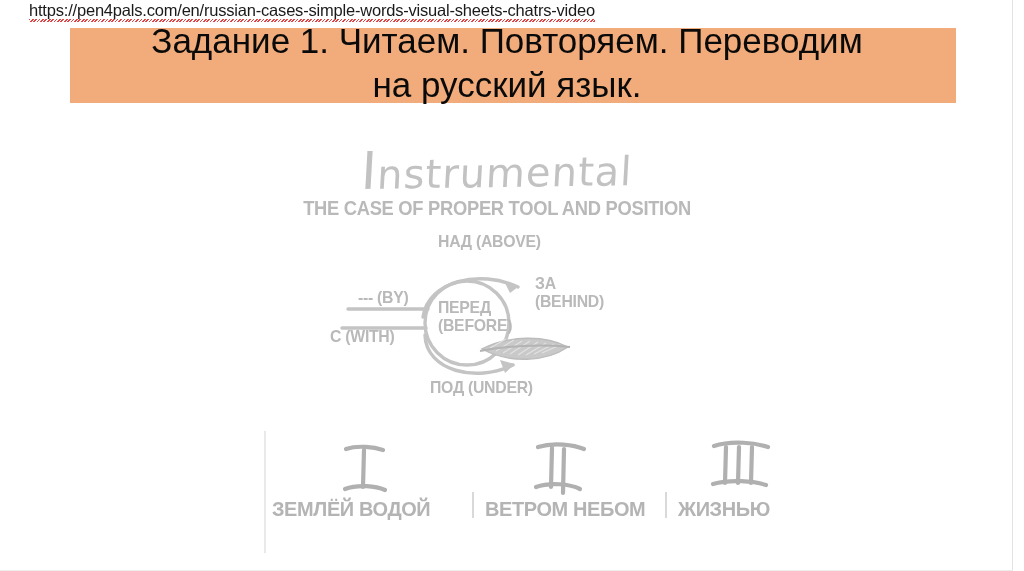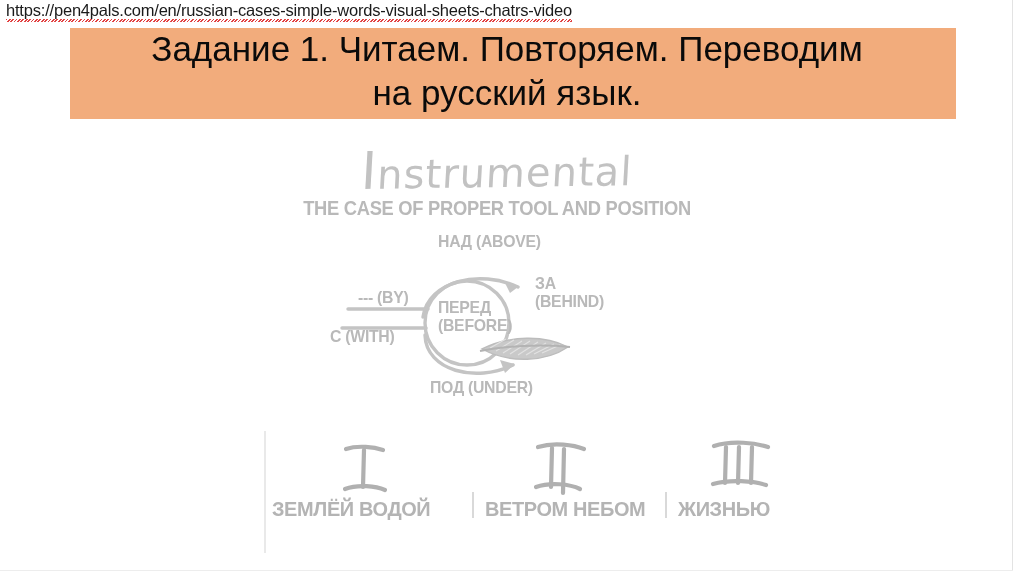--- a/index.html
+++ b/index.html
@@ -45,20 +45,21 @@
     top: 1px;
     font-size: 16.5px;
     letter-spacing: -0.2px;
     color: #1a1a1a;
     white-space: nowrap;
     font-family: "Liberation Sans", sans-serif;
   }
   .url-line .squiggle {
     position: relative;
     display: inline-block;
+    margin-left: 23px;
   }
   .url-line .squiggle::after {
     content: "";
     position: absolute;
     left: 0;
     right: 0;
     bottom: -2px;
     height: 3px;
     background-image:
       repeating-linear-gradient(135deg,
@@ -66,21 +67,21 @@
         rgba(255,255,255,0) 1.2px, rgba(255,255,255,0) 2.4px);
     opacity: .95;
   }
 
   
   .title-banner {
     position: absolute;
     left: 70px;
     top: 28px;
     width: 886px;
-    height: 91px;
+    height: 75px;
     background: #f2ac7c;
     display: flex;
     align-items: center;
     justify-content: center;
     box-sizing: border-box;
     padding: 2px 14px 8px 2px;
   }
   .title-text {
     font-size: 35px;
     line-height: 1.25;

